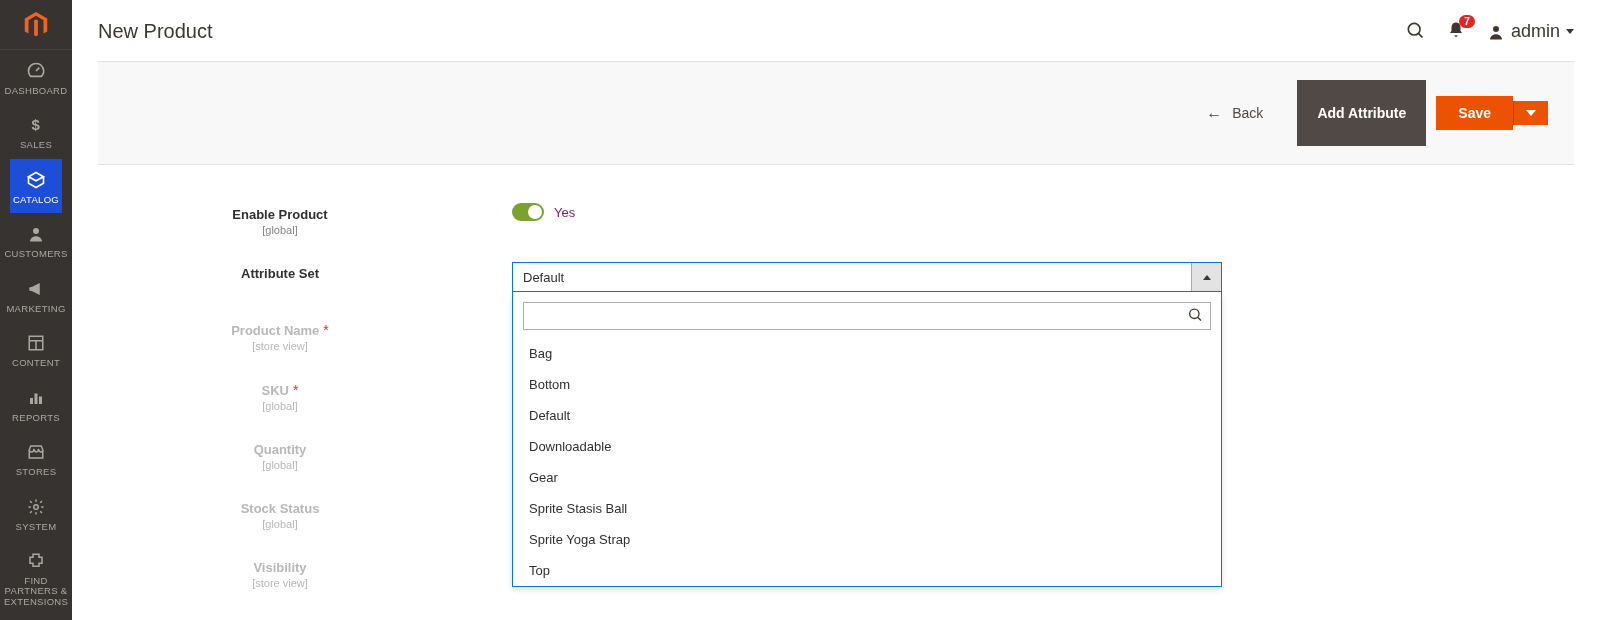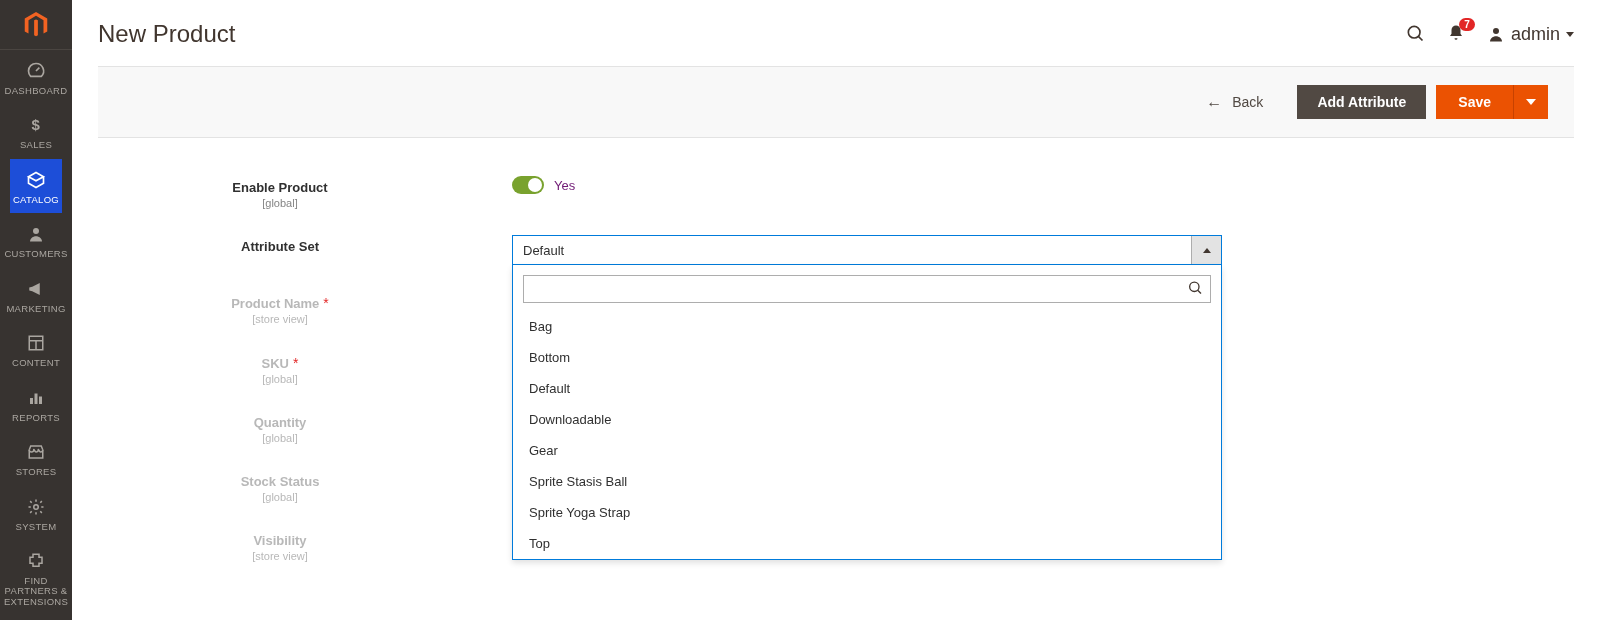--- a/index.html
+++ b/index.html
@@ -12,37 +12,37 @@
 .sidebar-item { width: 52px; padding: 10px 0 8px; display: flex; flex-direction: column; align-items: center; cursor: pointer; color: #aaa6a0; }
 .sidebar-item.active { background: #1d4ed8; color: #fff; }
 .sidebar-icon { height: 22px; display: flex; align-items: center; justify-content: center; margin-bottom: 4px; }
 .sidebar-label { font-size: 9.5px; text-align: center; letter-spacing: 0.3px; line-height: 1.1; padding: 0 4px; text-transform: uppercase; }
 
 
 .main { margin-left: 72px; }
 
 
 .header { padding: 20px 26px 18px; display: flex; align-items: center; }
-.page-title { font-size: 24px; font-weight: 300; color: #41362f; flex: 1; }
+.page-title { font-size: 20px; font-weight: 300; color: #41362f; flex: 1; }
 .header-actions { display: flex; align-items: center; gap: 22px; }
 .search-icon-wrap { cursor: pointer; color: #41362f; }
 .notif-wrap { position: relative; cursor: pointer; }
 .notif-badge { position: absolute; top: -6px; right: -10px; background: #e22626; color: #fff; font-size: 10px; font-weight: 600; border-radius: 9px; padding: 1px 5px; min-width: 16px; text-align: center; }
 .user-wrap { display: flex; align-items: center; gap: 6px; cursor: pointer; color: #41362f; }
 .user-label { font-size: 18px; }
 .caret-down { width: 0; height: 0; border-left: 4px solid transparent; border-right: 4px solid transparent; border-top: 5px solid #41362f; }
 
 
 .action-bar { padding: 18px 26px; background: #f8f8f8; border-top: 1px solid #e3e3e3; border-bottom: 1px solid #e3e3e3; display: flex; justify-content: flex-end; align-items: center; gap: 10px; margin: 0 26px; }
 .back-btn { display: flex; align-items: center; gap: 10px; color: #514943; font-size: 14px; cursor: pointer; padding: 8px 14px; margin-right: 10px; }
 .back-arrow { font-size: 16px; }
-.btn { font-size: 14px; padding: 9px 20px; cursor: pointer; border: none; font-weight: 600; }
+.btn { font-size: 14px; padding: 25px 20px; cursor: pointer; border: none; font-weight: 600; }
 .btn-dark { background: #514943; color: #fff; }
 .btn-primary { background: #eb5202; color: #fff; padding: 9px 22px; }
-.btn-split { display: flex; }
+.btn-split { display: flex; align-items: center; }
 .btn-split .btn-primary { }
 .btn-split-toggle { background: #eb5202; color: #fff; border: none; border-left: 1px solid #c74200; padding: 9px 12px; cursor: pointer; display: flex; align-items: center; justify-content: center; }
 .btn-split-toggle .tri { width: 0; height: 0; border-left: 5px solid transparent; border-right: 5px solid transparent; border-top: 6px solid #fff; }
 
 
 .form-area { padding: 38px 0 40px; }
 .form-row { display: flex; align-items: flex-start; margin-bottom: 26px; position: relative; }
 .form-label-col { width: 440px; text-align: center; padding-right: 24px; padding-top: 4px; }
 .form-label { font-size: 13px; color: #303030; font-weight: 600; }
 .form-scope { display: block; font-size: 11px; color: #858585; font-weight: 400; margin-top: 2px; }

